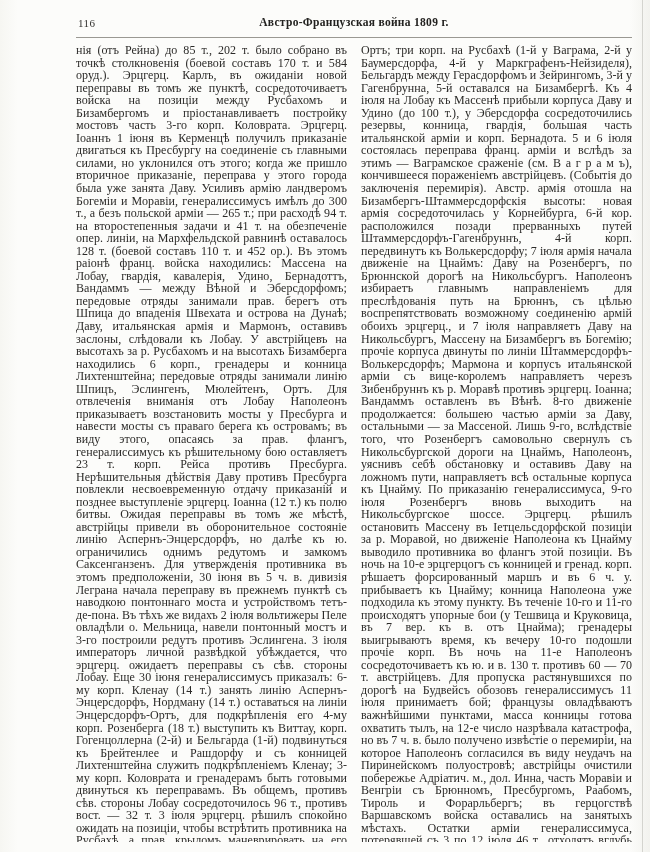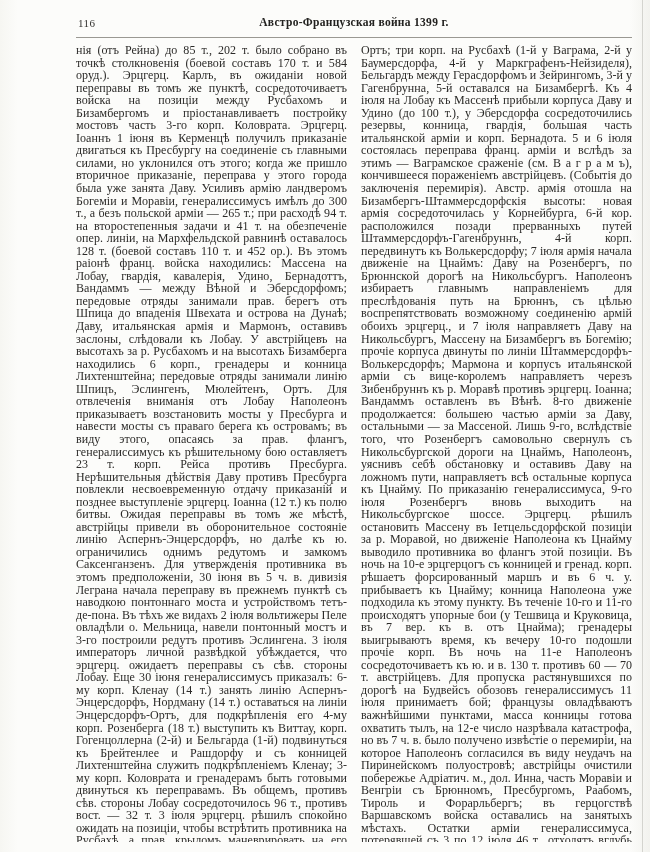--- a/index.html
+++ b/index.html
@@ -80,21 +80,21 @@
 </style>
 </head>
 <body>
 
 <div class="scan-page">
 
   <div class="content">
 
     <div class="running-head">
       <span class="page-number">116</span>
-      <h1 class="head-title">Австро-Французская война 1399 г.</h1>
+      <h1 class="head-title">Австро-Французская война 1809 г.</h1>
     </div>
 
     <hr class="head-rule">
 
     <div class="columns">
       <div class="col">нія (отъ Рейна) до 85 т., 202 т. было собрано въ точкѣ столкновенія (боевой составъ 170 т. и 584 оруд.). Эрцгерц. Карлъ, въ ожиданіи новой переправы въ томъ же пунктѣ, сосредоточиваетъ войска на позиціи между Русбахомъ и Бизамбергомъ и пріостанавливаетъ постройку мостовъ часть 3-го корп. Коловрата. Эрцгерц. Іоаннъ 1 іюня въ Керменцѣ получилъ приказаніе двигаться къ Пресбургу на соединеніе съ главными силами, но уклонился отъ этого; когда же пришло вторичное приказаніе, переправа у этого города была уже занята Даву. Усиливъ армію ландверомъ Богеміи и Моравіи, генералиссимусъ имѣлъ до 300 т., а безъ польской арміи — 265 т.; при расходѣ 94 т. на второстепенныя задачи и 41 т. на обезпеченіе опер. линіи, на Мархфельдской равнинѣ оставалось 128 т. (боевой составъ 110 т. и 452 ор.). Въ этомъ раіонѣ франц. войска находились: Массена на Лобау, гвардія, кавалерія, Удино, Бернадоттъ, Вандаммъ — между Вѣной и Эберсдорфомъ; передовые отряды занимали прав. берегъ отъ Шпица до впаденія Швехата и острова на Дунаѣ; Даву, итальянская армія и Мармонъ, оставивъ заслоны, слѣдовали къ Лобау. У австрійцевъ на высотахъ за р. Русбахомъ и на высотахъ Бизамберга находились 6 корп., гренадеры и конница Лихтенштейна; передовые отряды занимали линію Шпицъ, Эслингенъ, Мюлейтенъ, Ортъ. Для отвлеченія вниманія отъ Лобау Наполеонъ приказываетъ возстановить мосты у Пресбурга и навести мосты съ праваго берега къ островамъ; въ виду этого, опасаясь за прав. флангъ, генералиссимусъ къ рѣшительному бою оставляетъ 23 т. корп. Рейса противъ Пресбурга. Нерѣшительныя дѣйствія Даву противъ Пресбурга повлекли несвоевременную отдачу приказаній и позднее выступленіе эрцгерц. Іоанна (12 т.) къ полю битвы. Ожидая переправы въ томъ же мѣстѣ, австрійцы привели въ оборонительное состояніе линію Аспернъ-Энцерсдорфъ, но далѣе къ ю. ограничились однимъ редутомъ и замкомъ Саксенганзенъ. Для утвержденія противника въ этомъ предположеніи, 30 іюня въ 5 ч. в. дивизія Леграна начала переправу въ прежнемъ пунктѣ съ наводкою понтоннаго моста и устройствомъ тетъ-де-пона. Въ тѣхъ же видахъ 2 іюля вольтижеры Пеле овладѣли о. Мельница, навели понтонный мостъ и 3-го построили редутъ противъ Эслингена. 3 іюля императоръ личной развѣдкой убѣждается, что эрцгерц. ожидаетъ переправы съ сѣв. стороны Лобау. Еще 30 іюня генералиссимусъ приказалъ: 6-му корп. Кленау (14 т.) занять линію Аспернъ-Энцерсдорфъ, Нордману (14 т.) оставаться на линіи Энцерсдорфъ-Ортъ, для подкрѣпленія его 4-му корп. Розенберга (18 т.) выступить къ Виттау, корп. Гогенцоллерна (2-й) и Бельгарда (1-й) подвинуться къ Брейтенлее и Рашдорфу и съ конницей Лихтенштейна служить подкрѣпленіемъ Кленау; 3-му корп. Коловрата и гренадерамъ быть готовыми двинуться къ переправамъ. Въ общемъ, противъ сѣв. стороны Лобау сосредоточилось 96 т., противъ вост. — 32 т. 3 іюля эрцгерц. рѣшилъ спокойно ожидать на позиціи, чтобы встрѣтить противника на Русбахѣ, а прав. крыломъ маневрировать на его сообщенія. Въ ночь на 4-е авангарды Кленау и Нордмана занимали линію отъ Шпаделау на Аспернъ-Эслингенъ-Энцерсдорфъ — Мюлейтенъ-</div>
       <div class="col">Ортъ; три корп. на Русбахѣ (1-й у Ваграма, 2-й у Баумерсдорфа, 4-й у Маркграфенъ-Нейзиделя), Бельгардъ между Герасдорфомъ и Зейрингомъ, 3-й у Гагенбрунна, 5-й оставался на Бизамбергѣ. Къ 4 іюля на Лобау къ Массенѣ прибыли корпуса Даву и Удино (до 100 т.), у Эберсдорфа сосредоточились резервы, конница, гвардія, большая часть итальянской арміи и корп. Бернадота. 5 и 6 іюля состоялась переправа франц. арміи и вслѣдъ за этимъ — Ваграмское сраженіе (см. В а г р а м ъ), кончившееся пораженіемъ австрійцевъ. (Событія до заключенія перемирія). Австр. армія отошла на Бизамбергъ-Штаммерсдорфскія высоты: новая армія сосредоточилась у Корнейбурга, 6-й кор. расположился позади прерванныхъ путей Штаммерсдорфъ-Гагенбруннъ, 4-й корп. передвинутъ къ Волькерсдорфу; 7 іюля армія начала движеніе на Цнаймъ: Даву на Розенбергъ, по Брюннской дорогѣ на Никольсбургъ. Наполеонъ избираетъ главнымъ направленіемъ для преслѣдованія путь на Брюннъ, съ цѣлью воспрепятствовать возможному соединенію армій обоихъ эрцгерц., и 7 іюля направляетъ Даву на Никольсбургъ, Массену на Бизамбергъ въ Богемію; прочіе корпуса двинуты по линіи Штаммерсдорфъ-Волькерсдорфъ; Мармона и корпусъ итальянской арміи съ вице-королемъ направляетъ черезъ Зибенбруннъ къ р. Моравѣ противъ эрцгерц. Іоанна; Вандаммъ оставленъ въ Вѣнѣ. 8-го движеніе продолжается: большею частью арміи за Даву, остальными — за Массеной. Лишь 9-го, вслѣдствіе того, что Розенбергъ самовольно свернулъ съ Никольсбургской дороги на Цнаймъ, Наполеонъ, уяснивъ себѣ обстановку и оставивъ Даву на ложномъ пути, направляетъ всѣ остальные корпуса къ Цнайму. По приказанію генералиссимуса, 9-го іюля Розенбергъ вновь выходитъ на Никольсбургское шоссе. Эрцгерц. рѣшилъ остановить Массену въ Іетцельсдорфской позиціи за р. Моравой, но движеніе Наполеона къ Цнайму выводило противника во флангъ этой позиціи. Въ ночь на 10-е эрцгерцогъ съ конницей и гренад. корп. рѣшаетъ форсированный маршъ и въ 6 ч. у. прибываетъ къ Цнайму; конница Наполеона уже подходила къ этому пункту. Въ теченіе 10-го и 11-го происходятъ упорные бои (у Тешвица и Круковица, въ 7 вер. къ в. отъ Цнайма); гренадеры выигрываютъ время, къ вечеру 10-го подошли прочіе корп. Въ ночь на 11-е Наполеонъ сосредоточиваетъ къ ю. и в. 130 т. противъ 60 — 70 т. австрійцевъ. Для пропуска растянувшихся по дорогѣ на Будвейсъ обозовъ генералиссимусъ 11 іюля принимаетъ бой; французы овладѣваютъ важнѣйшими пунктами, масса конницы готова охватить тылъ, на 12-е число назрѣвала катастрофа, но въ 7 ч. в. было получено извѣстіе о перемиріи, на которое Наполеонъ согласился въ виду неудачъ на Пиринейскомъ полуостровѣ; австрійцы очистили побережье Адріатич. м., дол. Инна, часть Моравіи и Венгріи съ Брюнномъ, Пресбургомъ, Раабомъ, Тироль и Форарльбергъ; въ герцогствѣ Варшавскомъ войска оставались на занятыхъ мѣстахъ. Остатки арміи генералиссимуса, потерявшей съ 3 по 12 іюля 46 т., отходятъ вглубь Богеміи, а затѣмъ къ Ольмюцу. 14 окт. по Шёнбрунскому миру Австрія потеряла 2 т. кв. м. съ 4¼ м. насел., уплатила 75 милл. гульденовъ контрибуціи,</div>
     </div>
 
   </div>

